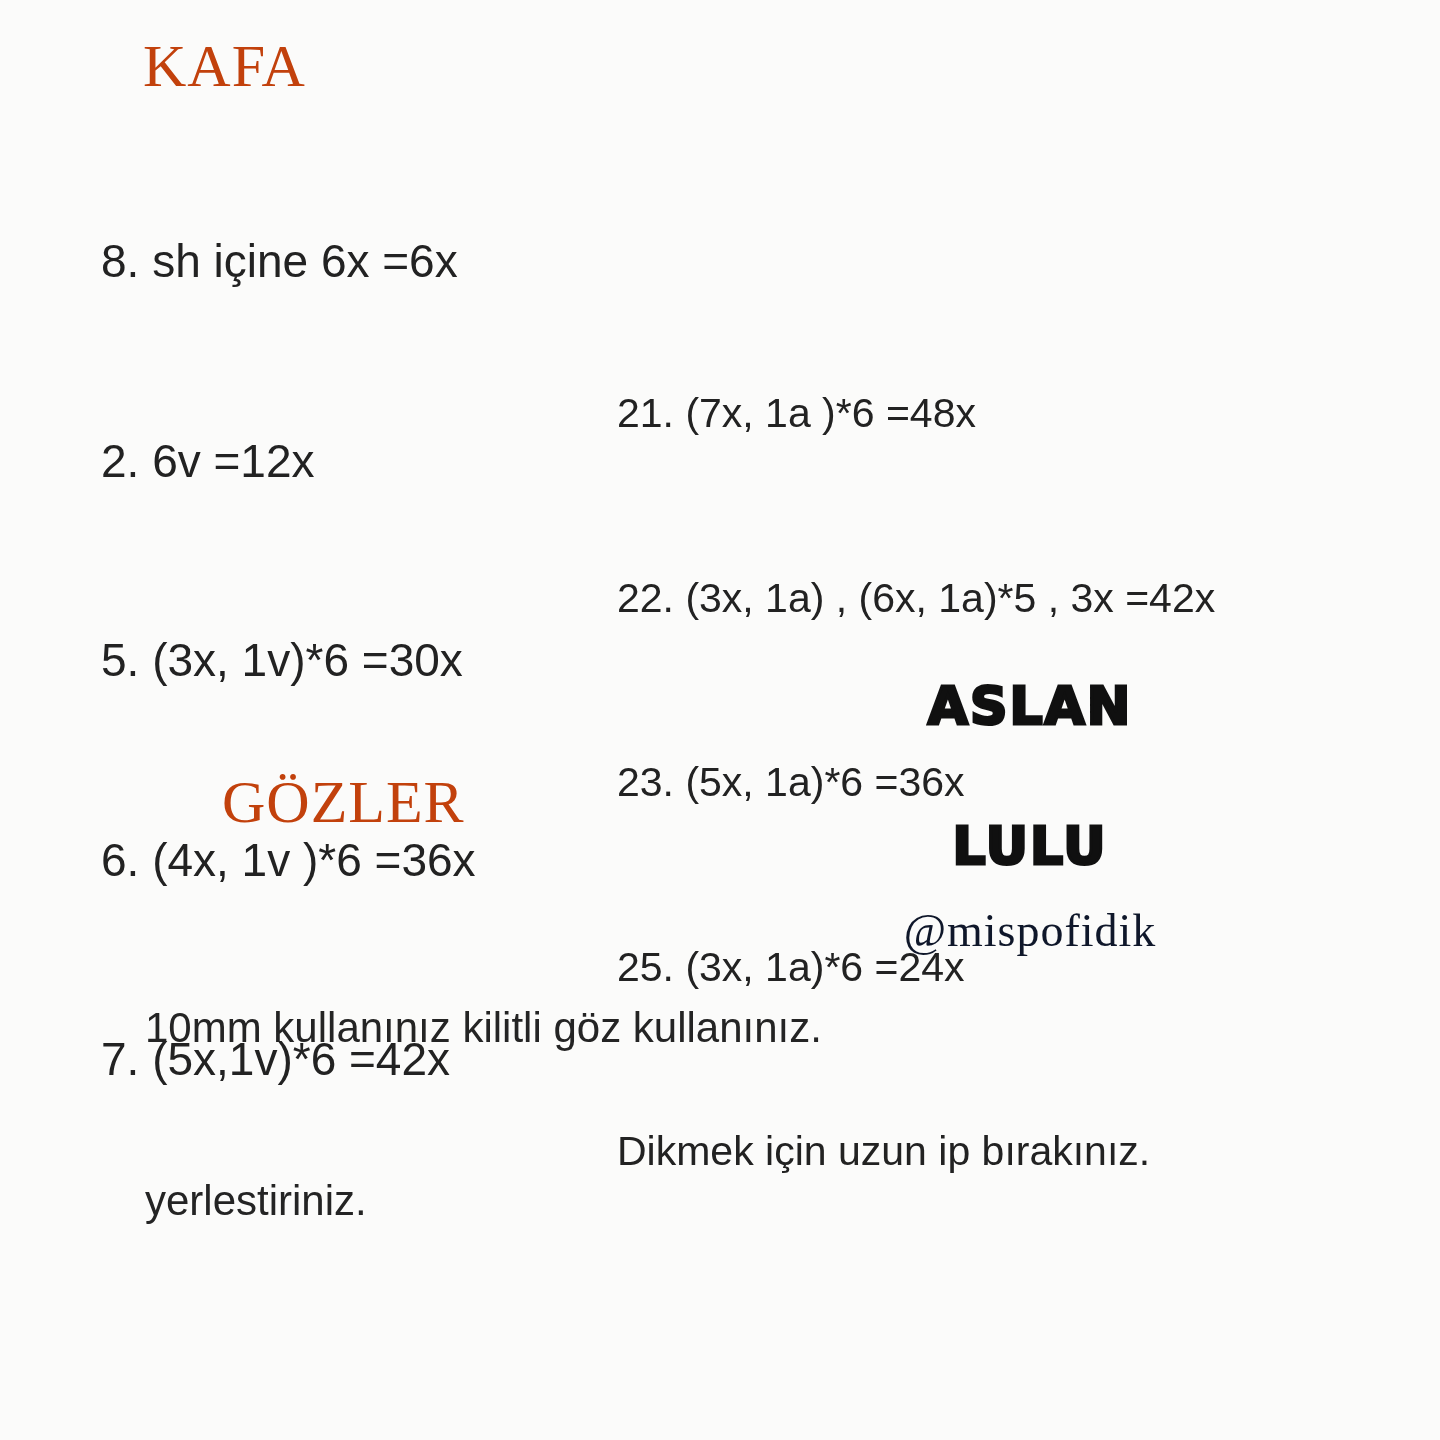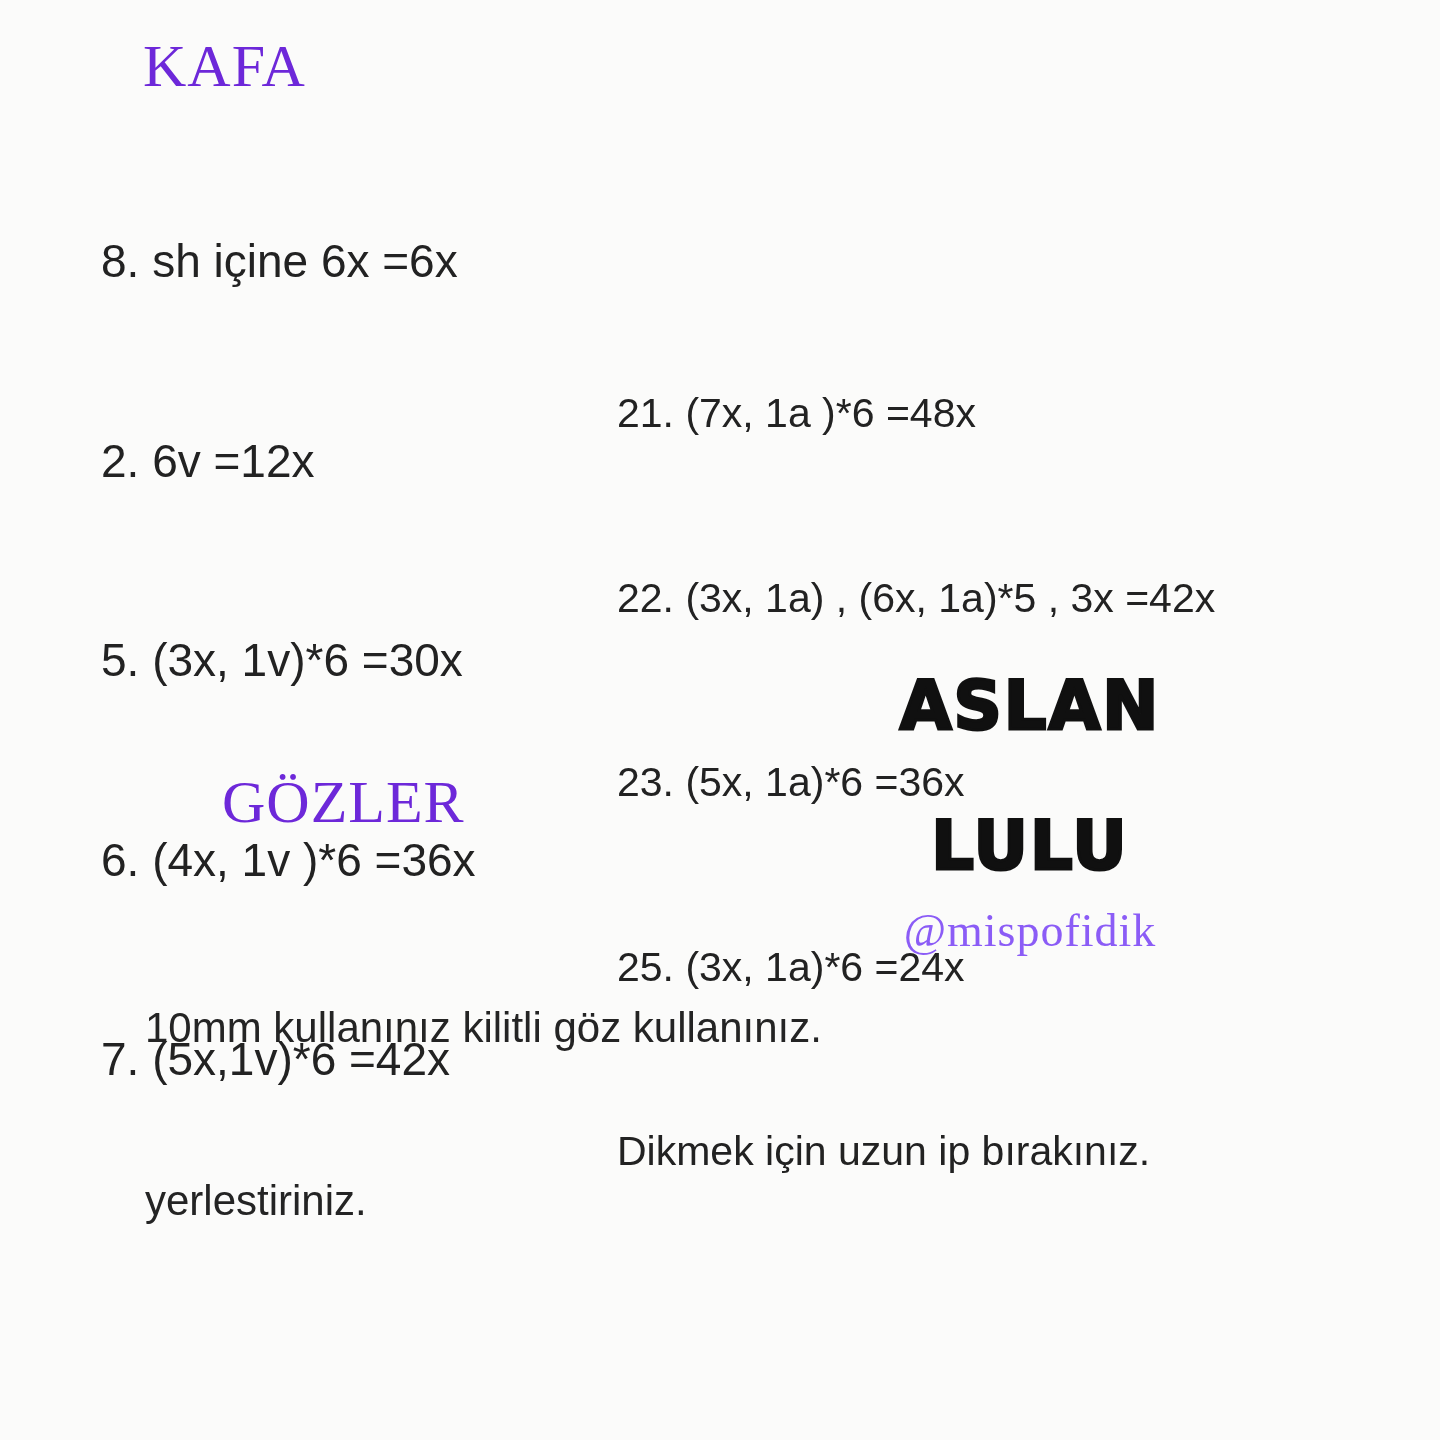--- a/index.html
+++ b/index.html
@@ -15,21 +15,21 @@
     background: #fbfbfa;
     color: #1e1e1e;
     overflow: hidden;
   }
   .serif-heading {
     position: absolute;
     font-family: "Liberation Serif", serif;
     font-weight: 400;
     font-size: 60px;
     letter-spacing: 1px;
-    color: #6d28d9;
+    color: #c2410c;
     white-space: pre-wrap;
   }
   #kafa-title { left: 143px; top: 32px; }
   #gozler-title { left: 222px; top: 768px; }
 
   .head-list {
     position: absolute;
     left: 101px;
     top: 95px;
     font-size: 46px;
@@ -59,35 +59,35 @@
     position: absolute;
     left: 860px;
     top: 668px;
     width: 340px;
     text-align: center;
     color: #101010;
   }
   .brand-line {
     font-family: "DejaVu Sans", sans-serif;
     font-weight: bold;
-    font-size: 67px;
+    font-size: 52px;
     line-height: 76px;
     letter-spacing: 2px;
     -webkit-text-stroke: 3px #101010;
   }
   .brand-line.second { margin-top: 64px; }
   .brand-handle {
     margin-top: 24px;
     font-family: "Liberation Serif", serif;
     font-weight: 400;
     font-size: 46px;
     line-height: 46px;
     letter-spacing: 1px;
     -webkit-text-stroke: 0;
-    color: #8b5cf6;
+    color: #0f172a;
   }
 </style>
 </head>
 <body>
 
 <div class="page">
 
   <div id="kafa-title" class="serif-heading">KAFA</div>
 
   <div class="head-list">

